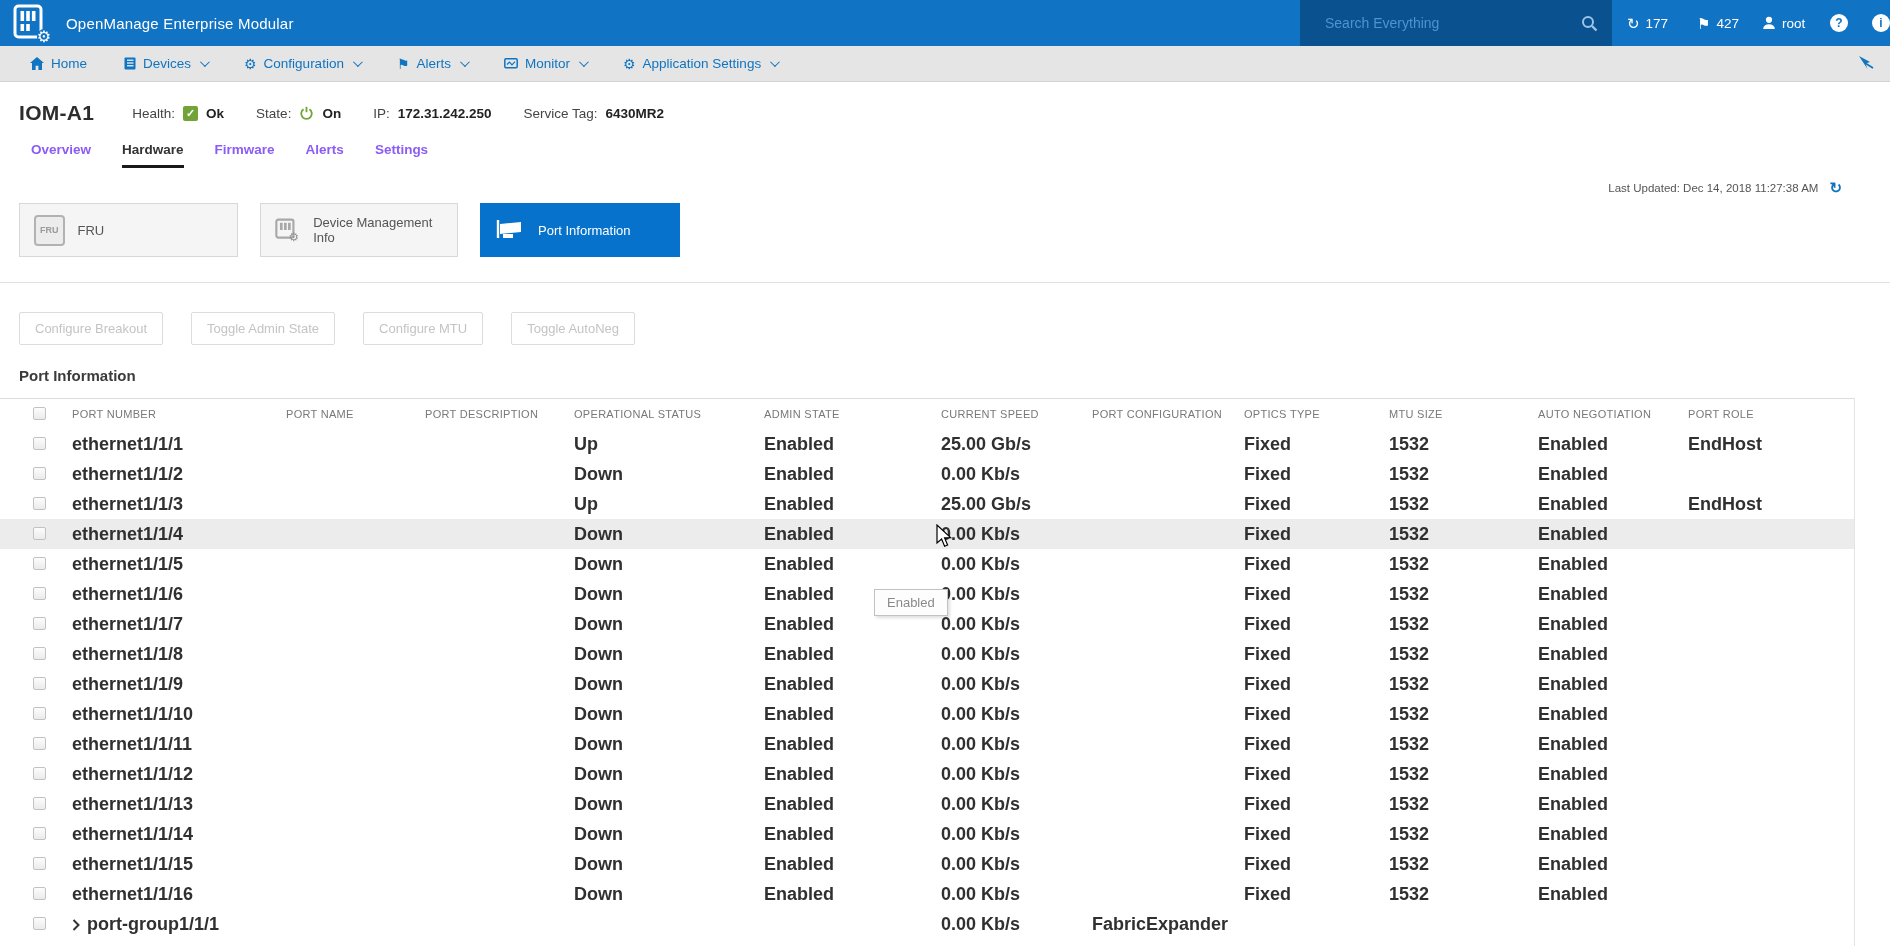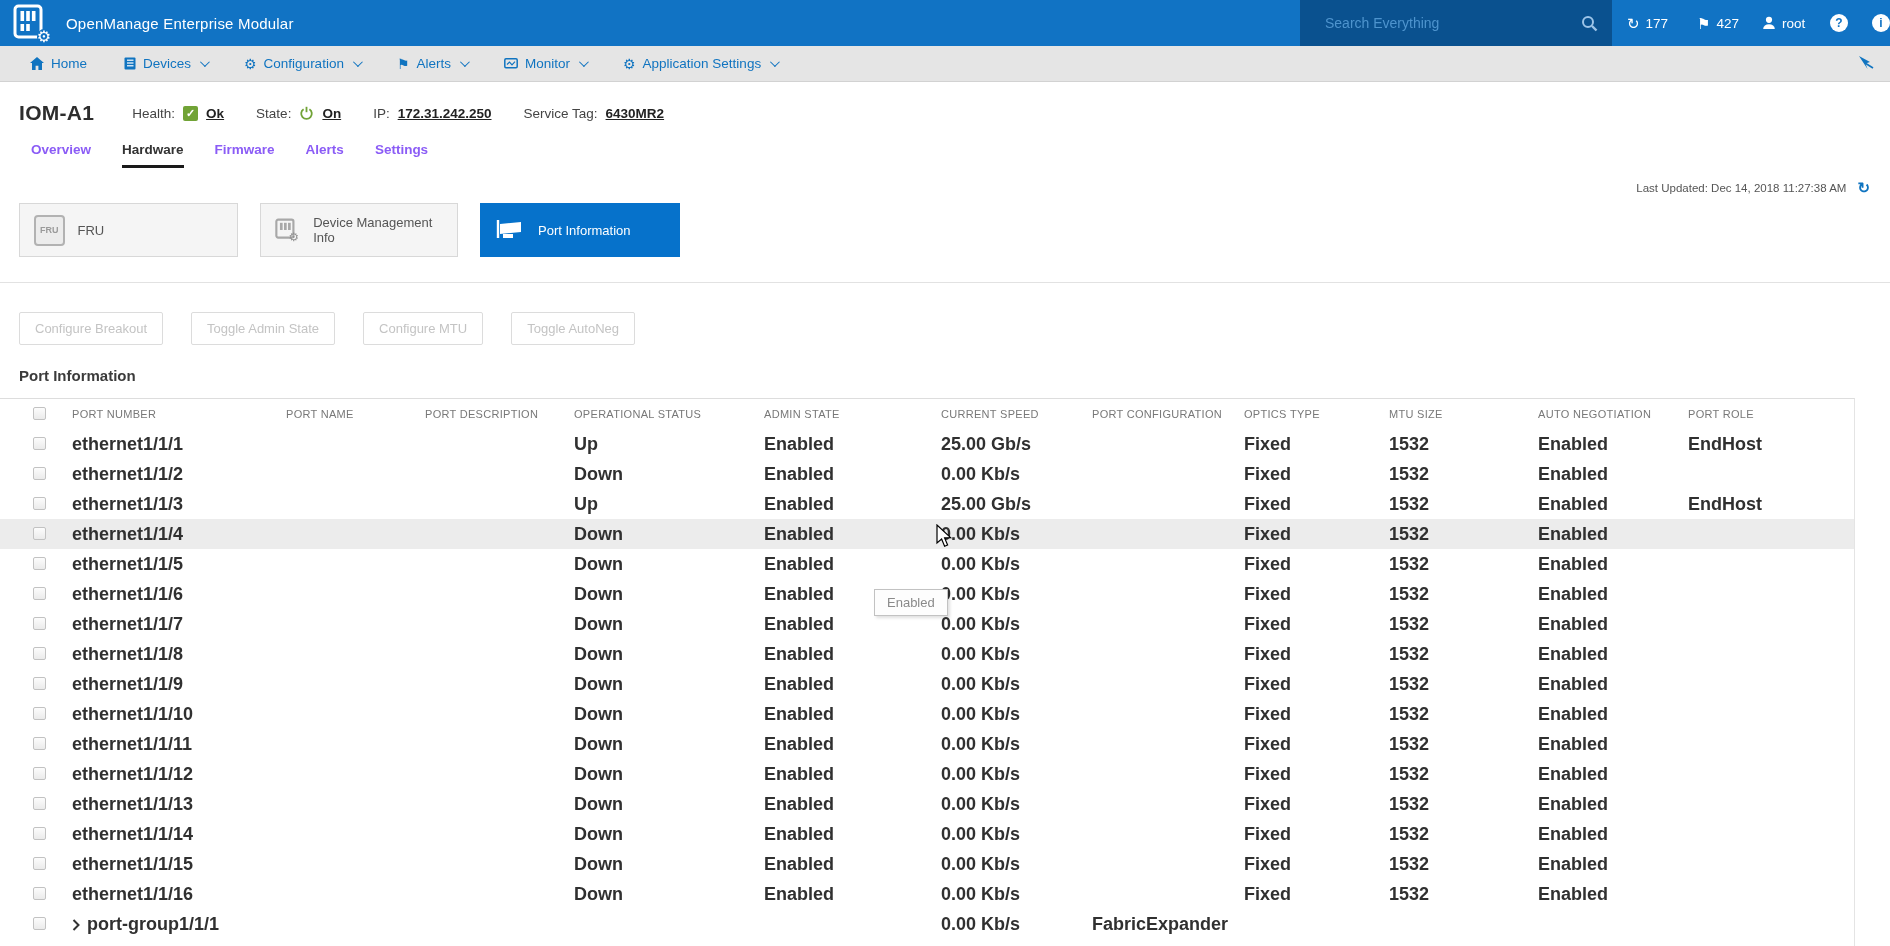--- a/index.html
+++ b/index.html
@@ -35,31 +35,31 @@
   .nav-item { display:flex; align-items:center; gap:7px; color:#1074c0; font-size:13.5px; cursor:pointer; }
   .nav-item .glyph { font-size:14px; line-height:14px; }
   .caret { width:7px; height:7px; border-right:1.6px solid #1074c0; border-bottom:1.6px solid #1074c0;
     transform:rotate(45deg) translateY(-2px); margin-left:2px; }
   .pin { position:absolute; right:16px; top:9px; }
 
   
   .device-row { display:flex; align-items:center; padding:19px 16px 0 19px; }
   .device-name { font-size:21px; font-weight:bold; color:#2d2d2d; margin:0 38px 0 0; letter-spacing:.3px; }
   .meta { display:flex; align-items:center; gap:8px; margin-right:32px; font-size:13.5px; color:#444; }
-  .meta b { color:#222;text-decoration:underline; }
+  .meta b { color:#222; }
   .ok-ic { width:15px; height:15px; background:#71a336; border-radius:2px; color:#fff; font-size:11px; font-weight:bold;
     display:flex; align-items:center; justify-content:center; }
 
   
   .tabs { display:flex; gap:31px; margin:17px 0 0 31px; }
   .tab { font-size:13.5px; font-weight:bold; color:#8b5cf6; padding-bottom:8px; border-bottom:3px solid transparent; cursor:pointer; }
   .tab.active { color:#333; border-bottom-color:#1a1a1a; }
 
   
-  .updated-row { display:flex; justify-content:flex-end; align-items:center; gap:11px; padding-right:20px;
+  .updated-row { display:flex; justify-content:flex-end; align-items:center; gap:11px; padding-right:48px;
     margin-top:11px; font-size:11.5px; color:#555; }
   .refresh-glyph { color:#1074c0; font-size:15px; font-weight:bold; cursor:pointer; }
 
   
   .cards { display:flex; gap:22px; margin:6px 0 0 19px; }
   .card { height:54px; border:1px solid #d8d8d8; background:#f5f5f5; color:#555; display:flex; align-items:center;
     gap:13px; padding:0 14px; font-size:13px; cursor:pointer; line-height:15px; }
   .card.active { background:#0672cb; border-color:#0672cb; color:#fff; }
   .fru-badge { border:2px solid #b2b2b2; border-radius:4px; color:#9a9a9a; font-size:9px; font-weight:bold;
     padding:6px 4px; background:#ececec; }

